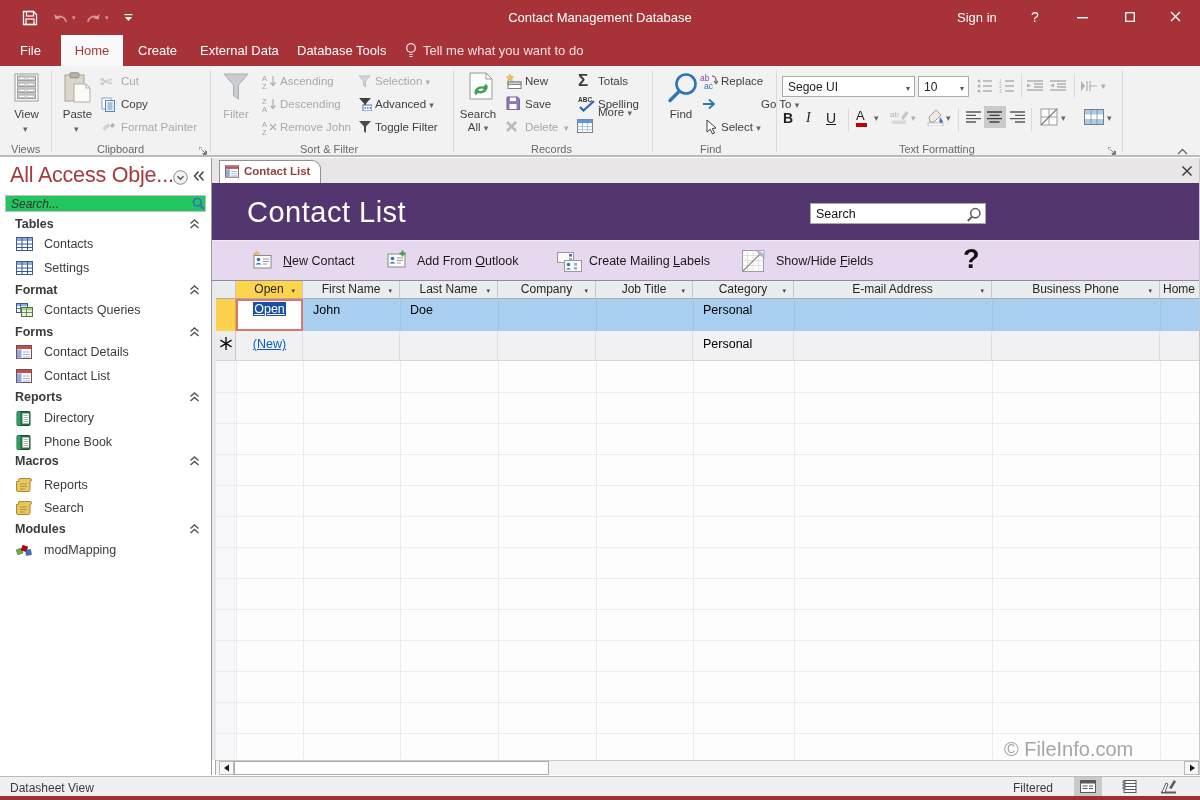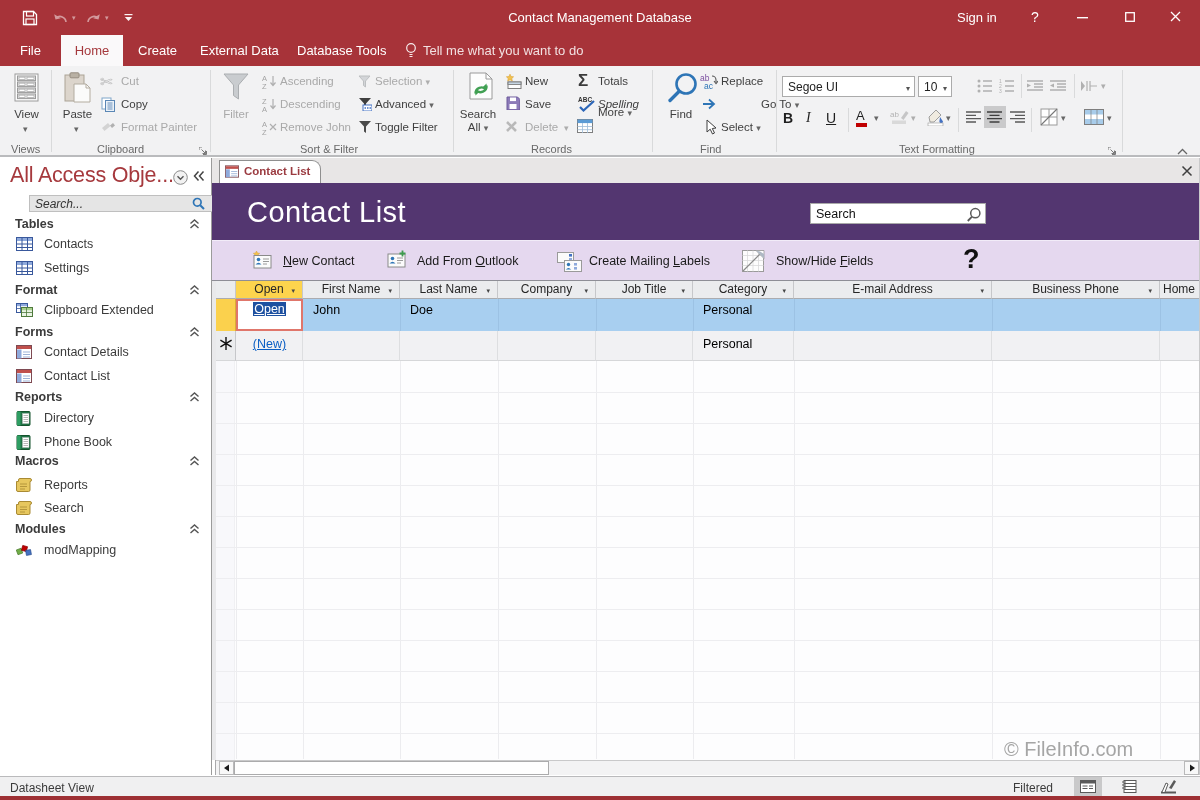--- a/index.html
+++ b/index.html
@@ -28,21 +28,21 @@
   .dd.dis { color:#ADADAD; }
   .combo { position:absolute; top:10px; height:21px; background:#fff; border:1px solid #ABABAB; font-size:12px; color:#222; }
   .combo .ct { position:absolute; left:5px; top:3px; }
   .combo .ca { position:absolute; right:4px; top:7px; font-size:8px; color:#555; }
   .fmtsep { position:absolute; width:1px; height:24px; background:#D9DADB; }
   .selbox { position:absolute; background:#CACACB; }
 
   
   #nav { left:0; top:158px; width:212px; height:617px; background:#fff; border-right:1px solid #9B9B9B; }
   #navtitle { left:10px; top:163px; font-size:21.5px; color:#A6393D; letter-spacing:-0.2px; }
-  #navsearch { left:5px; top:195px; width:201px; height:17px; border:1px solid #BFBFBF; background:#e5e5e5;margin-left:24px; }
+  #navsearch { left:5px; top:195px; width:201px; height:17px; border:1px solid #BFBFBF; background:#22c55e; }
   #navsearch span { position:absolute; left:5px; top:1px; font-style:italic; font-size:12px; color:#333; }
   .sect { position:absolute; left:15px; font-size:12.5px; font-weight:bold; color:#3B3B3B; height:16px; line-height:16px; }
   .item { position:absolute; left:44px; font-size:12.5px; color:#3B3B3B; height:16px; line-height:16px; }
   .icn { position:absolute; left:16px; }
   .chev2 { position:absolute; left:189px; width:11px; height:12px; }
 
   
   #tabstrip { left:212px; top:158px; width:988px; height:25px; background:#E8E6E6; }
   #doctab { left:219px; top:160px; width:102px; height:23px; background:#fff; border:1px solid #8F8F8F; border-bottom:none; border-top-right-radius:9px; }
   #doctab span { position:absolute; left:24px; top:4px; font-size:11.5px; font-weight:bold; color:#9B3B40; }
@@ -245,21 +245,21 @@
     <path d="M2 2 L11 11 M11 2 L2 11" stroke="#ABABAB" stroke-width="2.6"></path>
   </svg>
   <div class="rs dis" style="left:525px;top:55px;">Delete</div>
   <div class="dd dis" style="position:absolute;left:564px;top:57px;">▾</div>
   <div class="abs" style="left:578px;top:5px;font-size:17px;font-weight:bold;color:#3B3B3B;">Σ</div>
   <div class="rs" style="left:598px;top:9px;">Totals</div>
   <svg class="abs" style="left:578px;top:29px" width="17" height="17" viewBox="0 0 17 17">
     <text x="0" y="7" font-size="6.5" font-weight="bold" fill="#333" font-family="Liberation Sans">ABC</text>
     <path d="M2 12 l3.5 3.5 L16 6" stroke="#2C66B8" stroke-width="2.2" fill="none"></path>
   </svg>
-  <div class="rs" style="left:598px;top:32px;font-style:italic;">Spelling</div>
+  <div class="rs" style="left:598px;top:32px;">Spelling</div>
   <svg class="abs" style="left:577px;top:53px" width="16" height="14" viewBox="0 0 16 14">
     <rect x="0.5" y="0.5" width="15" height="13" fill="#fff" stroke="#7E7E7E"></rect>
     <rect x="0.5" y="0.5" width="15" height="3.6" fill="#5B9BD5"></rect>
     <path d="M0.5 7.5 h15 M0.5 10.7 h15 M5.5 4 v10 M10.5 4 v10" stroke="#9DBBD8" stroke-width=".8"></path>
   </svg>
   <div class="rs" style="left:598px;top:40px;">More <span class="dd">▾</span></div>
 
   
   <svg class="abs" style="left:666px;top:5px" width="34" height="34" viewBox="0 0 34 34">
     <circle cx="20" cy="13" r="9.5" fill="none" stroke="#2E75B6" stroke-width="2.6"></circle>
@@ -280,21 +280,21 @@
   <div class="rs" style="left:761px;top:32px;">Go To <span class="dd">▾</span></div>
   <svg class="abs" style="left:705px;top:53px" width="12" height="16" viewBox="0 0 12 16">
     <path d="M2 1 L2 13 5.2 10.2 7.5 15 9.5 14 7.3 9.5 11 9 Z" fill="#fff" stroke="#3F3F3F" stroke-width="1"></path>
   </svg>
   <div class="rs" style="left:721px;top:55px;">Select <span class="dd">▾</span></div>
   
   <div class="combo" style="left:782px;width:133px;">
       <span class="ct">Segoe UI</span>
       <span class="ca">▾</span>
     </div>
-  <div class="combo" style="left:918px;width:34px;">
+  <div class="combo" style="left:918px;width:51px;">
       <span class="ct">10</span>
       <span class="ca">▾</span>
     </div>
   <svg class="abs" style="left:977px;top:13px;opacity:.75" width="16" height="14" viewBox="0 0 16 14">
     <g fill="#9A9A9A">
         <circle cx="2" cy="2" r="1.5"></circle>
         <circle cx="2" cy="7" r="1.5"></circle>
         <circle cx="2" cy="12" r="1.5"></circle>
       </g>
     <path d="M6 2 h9 M6 7 h9 M6 12 h9" stroke="#9A9A9A" stroke-width="1.4"></path>
@@ -406,21 +406,21 @@
 <div class="item" style="top:260px">Settings</div>
 <svg class="icn" style="top:261px" width="17" height="14" viewBox="0 0 17 14">
 <rect x="0.5" y="0.5" width="16" height="13" fill="#fff" stroke="#39589C"></rect>
 <rect x="1" y="1" width="15" height="3" fill="#8FAADC"></rect>
 <path d="M0.5 7 h16 M0.5 10.5 h16 M6 1 v12.5 M11.5 1 v12.5" stroke="#39589C" stroke-width="1"></path>
 </svg>
 <div class="sect" style="top:282px">Format</div>
 <svg class="chev2" style="top:284px" width="11" height="11" viewBox="0 0 11 11">
 <path d="M1.5 5 L5.5 1.5 9.5 5 M1.5 9.5 L5.5 6 9.5 9.5" fill="none" stroke="#555" stroke-width="1.4"></path>
 </svg>
-<div class="item" style="top:302px">Clipboard Extended</div>
+<div class="item" style="top:302px">Contacts Queries</div>
 <svg class="icn" style="top:303px" width="17" height="14" viewBox="0 0 17 14">
 <rect x="0.5" y="0.5" width="11" height="9" fill="#fff" stroke="#39589C"></rect>
 <rect x="1" y="1" width="10" height="2.2" fill="#8FAADC"></rect>
 <path d="M0.5 5.5 h11 M4.5 1 v8" stroke="#39589C" stroke-width=".8"></path>
 <rect x="5.5" y="4.5" width="11" height="9" fill="#E9F3E4" stroke="#4F7A3C"></rect>
 <rect x="6" y="5" width="10" height="2.2" fill="#A9D18E"></rect>
 <path d="M5.5 9.5 h11 M10.5 5 v8" stroke="#4F7A3C" stroke-width=".8"></path>
 </svg>
 <div class="sect" style="top:324px">Forms</div>
 <svg class="chev2" style="top:326px" width="11" height="11" viewBox="0 0 11 11">

